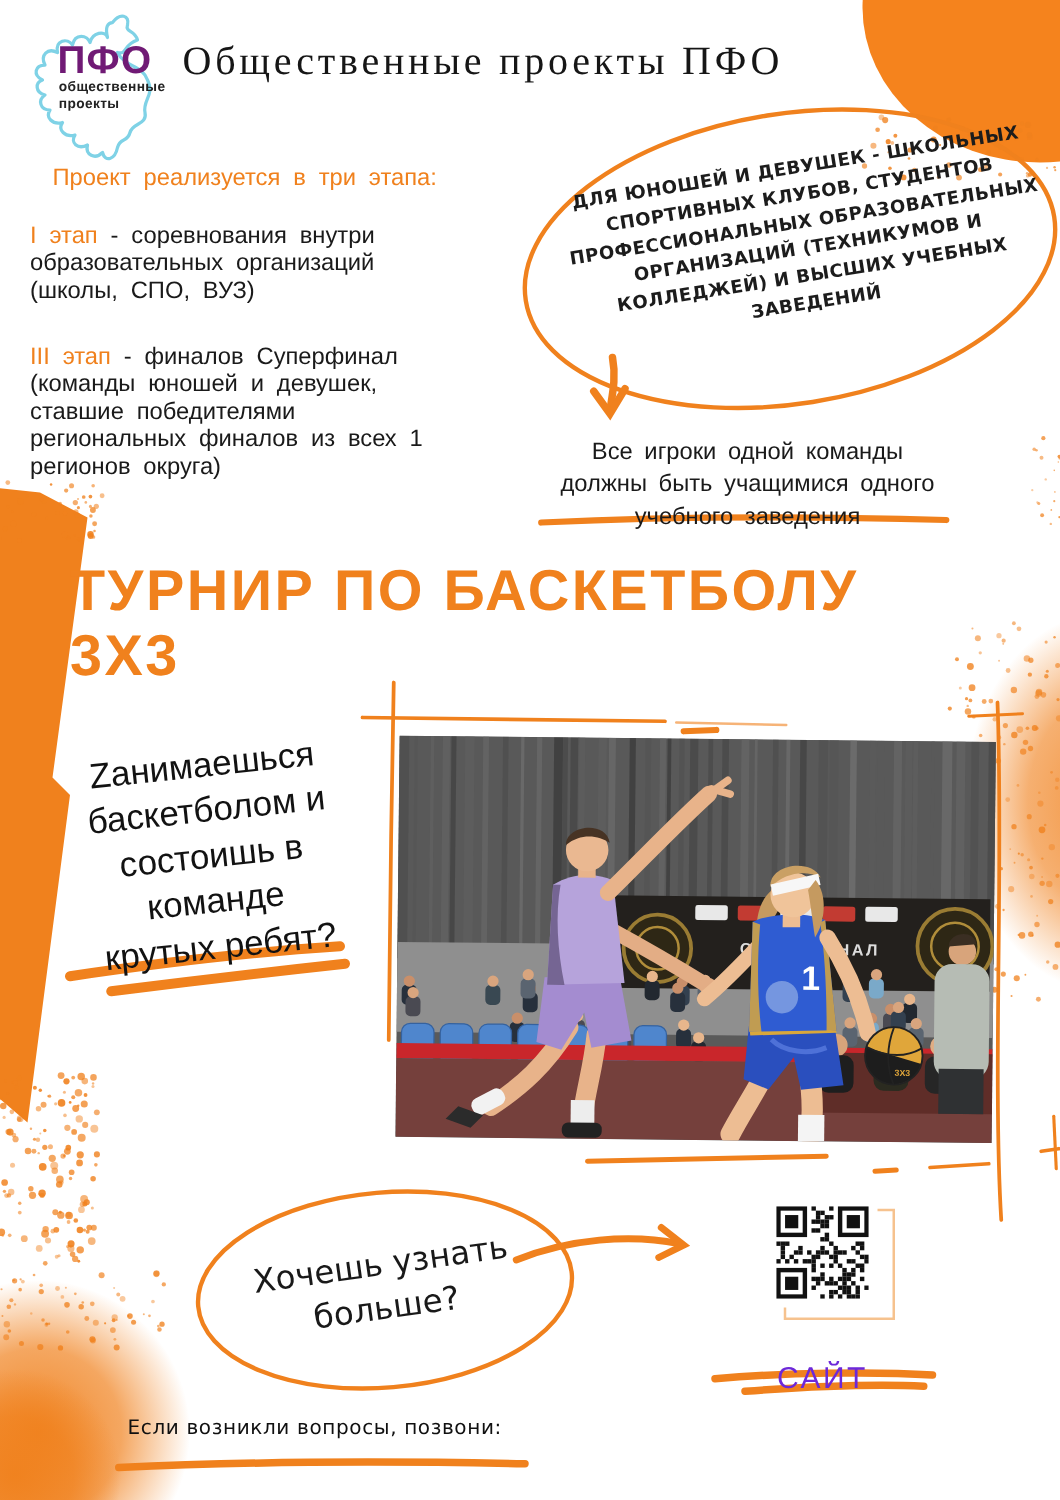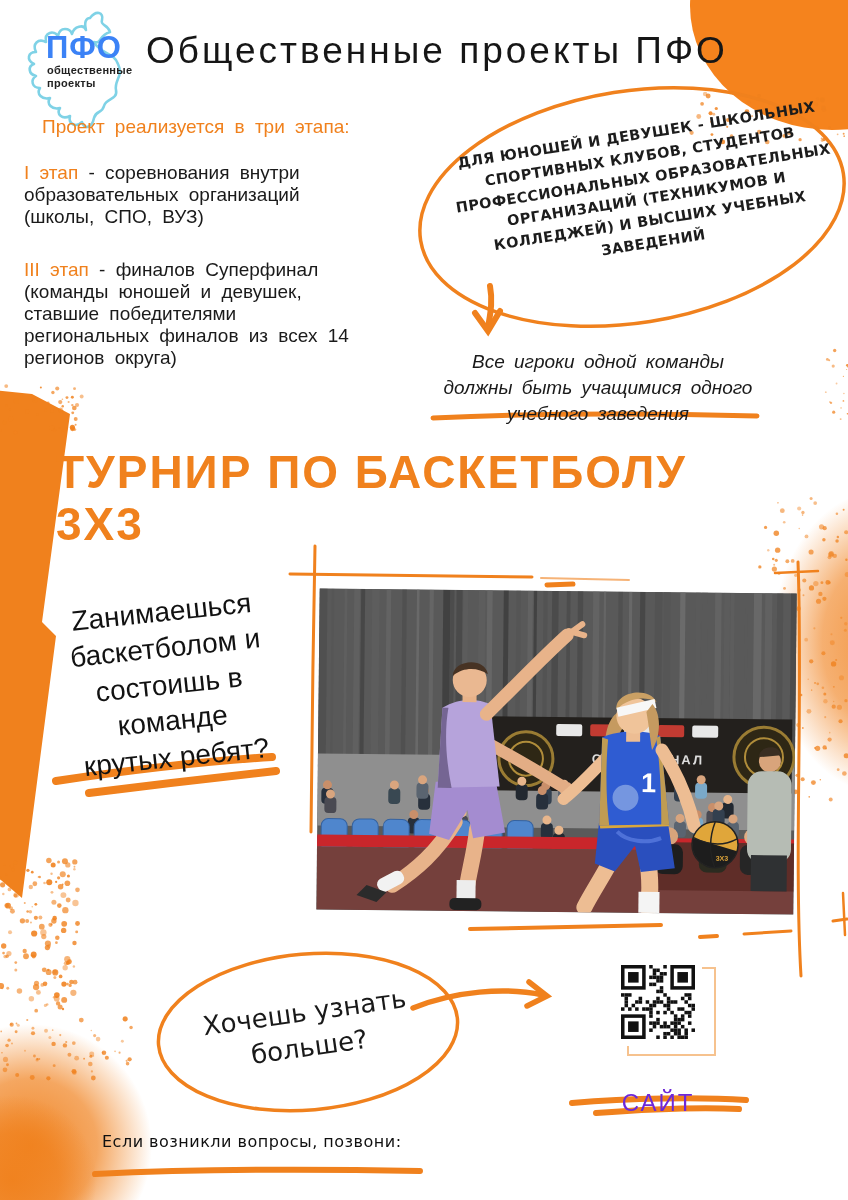--- a/index.html
+++ b/index.html
@@ -7,43 +7,43 @@
   #poster{position:relative;width:848px;height:1200px;background:#fff;overflow:hidden;
           font-family:"Liberation Sans", sans-serif;color:var(--ink);}
   svg{display:block;}
   .ost{stroke:#F0811D;fill:none;stroke-linecap:round;}
   .ofi{fill:#F0811D;}
   #decor{position:absolute;left:0;top:0;z-index:1;pointer-events:none;}
   .layer{position:absolute;z-index:2;}
 
   
   #logo-map{position:absolute;left:6px;top:2px;}
-  #logo-abbr{position:absolute;left:46px;top:30px;font-size:31px;font-weight:bold;letter-spacing:1px;color:#3b82f6;}
+  #logo-abbr{position:absolute;left:46px;top:30px;font-size:31px;font-weight:bold;letter-spacing:1px;color:#701a75;}
   .logo-sub{position:absolute;left:47px;font-size:11px;font-weight:bold;color:#222;letter-spacing:.3px;}
   #logo-sub1{top:64px;} #logo-sub2{top:77px;}
-  #header-title{position:absolute;left:146px;top:30px;font-family:Liberation Sans, sans-serif;
-    font-size:37px;letter-spacing:3px;color:#161616;white-space:nowrap;}
+  #header-title{position:absolute;left:146px;top:30px;font-family:Liberation Serif, serif;
+    font-size:32px;letter-spacing:3px;color:#161616;white-space:nowrap;}
 
   
   #stages{position:absolute;left:24px;top:116px;width:408px;font-size:19px;line-height:1.15;word-spacing:5px;}
-  #stages .intro{color:var(--accent);margin:0 0 0 18px;text-align:left;}
+  #stages .intro{color:var(--accent);margin:16px 0 0 18px;text-align:left;}
   .stage{text-align:left;margin-top:24px;}
   .stage .lbl{color:var(--accent);}
   .stage span{white-space:pre-wrap;}
   .sline{display:block;}
 
   
   #audience-text{position:absolute;left:448px;top:124px;width:394px;transform:rotate(-9deg);
     text-align:center;font-family:"DejaVu Sans",sans-serif;font-size:14.5px;font-weight:bold;
     line-height:1.5;letter-spacing:.4px;color:#1c1c1c;}
 
   
   #team-rule{position:absolute;left:410px;top:349px;width:376px;text-align:center;
     font-size:19px;line-height:1.37;word-spacing:4px;}
-  #team-rule span{display:block;font-style:italic;}
+  #team-rule span{display:block;}
 
   
   #tournament-title{position:absolute;left:56px;top:447px;width:736px;text-align:left;
     color:var(--accent);font-weight:bold;font-size:46px;line-height:1.12;letter-spacing:2px;}
   #tournament-title span{display:block;}
 
   
   #question{position:absolute;left:20px;top:594px;width:298px;transform:rotate(-6deg);
     text-align:center;font-size:28px;line-height:1.3;color:#121212;}
   #question span{display:block;}
@@ -602,21 +602,21 @@
       <span class="sline">образовательных организаций</span>
       <span class="sline">(школы, СПО, ВУЗ)</span>
     </div>
 
 
     <div class="stage" style="margin-top:32px;">
       <span class="lbl">III этап</span>
       <span>- финалов Суперфинал</span>
       <span class="sline">(команды юношей и девушек,</span>
       <span class="sline">ставшие победителями</span>
-      <span class="sline">региональных финалов из всех 14</span>
+      <span class="sline">региональных финалов из всех 1</span>
       <span class="sline">регионов округа)</span>
     </div>
   </div>
 
   <div id="audience-text" class="layer">ДЛЯ ЮНОШЕЙ И ДЕВУШЕК - ШКОЛЬНЫХ СПОРТИВНЫХ КЛУБОВ, СТУДЕНТОВ ПРОФЕССИОНАЛЬНЫХ ОБРАЗОВАТЕЛЬНЫХ ОРГАНИЗАЦИЙ (ТЕХНИКУМОВ И КОЛЛЕДЖЕЙ) И ВЫСШИХ УЧЕБНЫХ ЗАВЕДЕНИЙ</div>
 
   <div id="team-rule" class="layer">
     <span>Все игроки одной команды</span>
     <span>должны быть учащимися одного</span>
     <span>учебного заведения</span>

